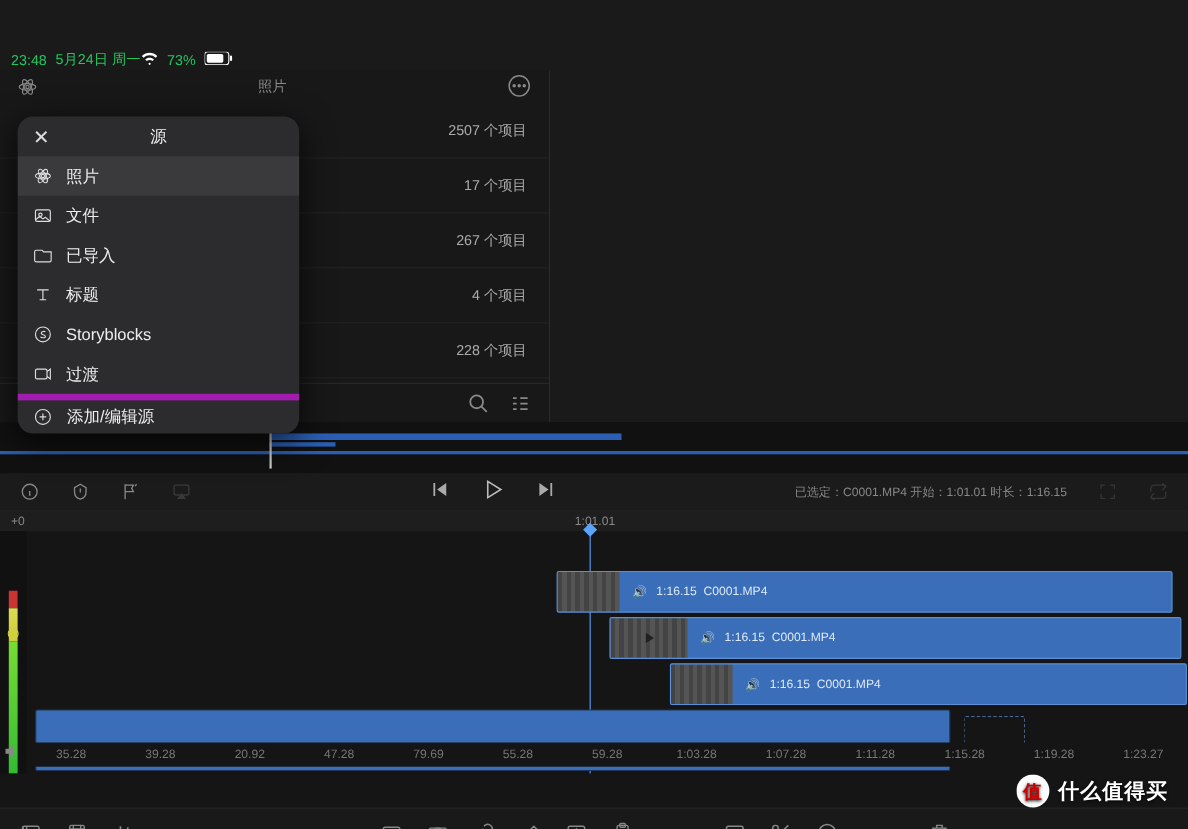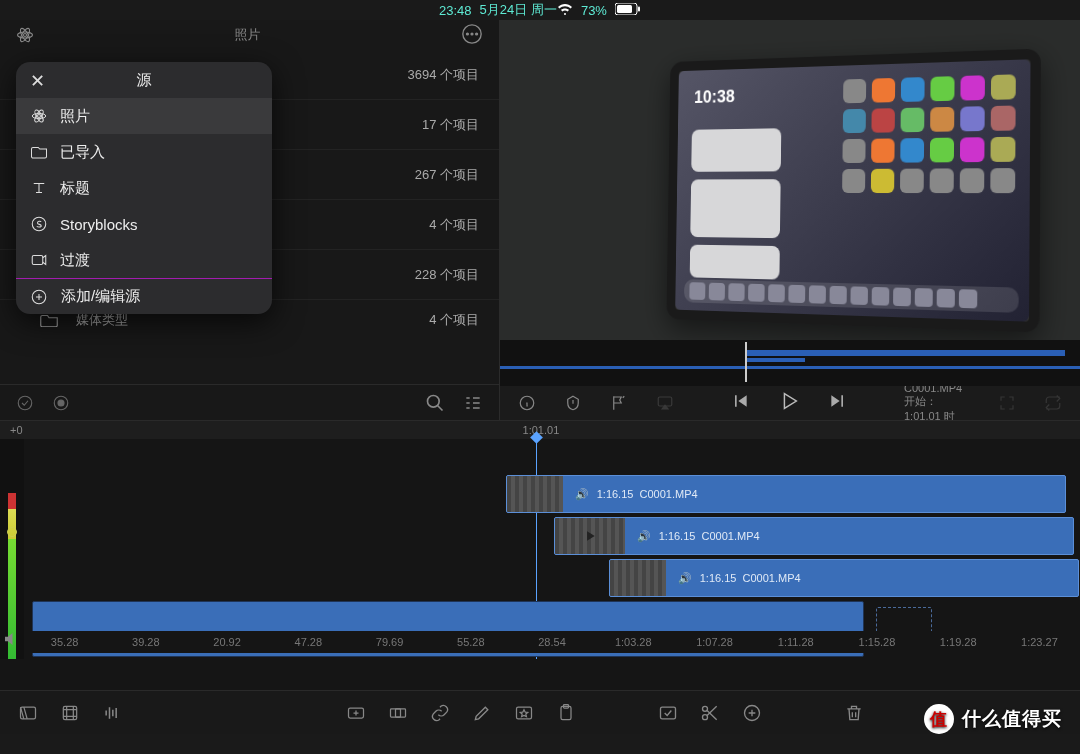--- a/index.html
+++ b/index.html
@@ -5,27 +5,27 @@
   * { margin: 0; padding: 0; box-sizing: border-box; }
   body {
     width: 1080px; height: 754px;
     background: #1a1a1a; color: #ccc;
     font-family: -apple-system, "Helvetica Neue", Arial, sans-serif;
     font-size: 13px; overflow: hidden; position: relative;
   }
 
   
   .status-bar {
-    height: 20px; display: flex; justify-content: center;
-    align-items: center; padding: 0 10px; font-size: 13px; color: #5eead4;
+    height: 20px; display: flex; justify-content: flex-start;
+    align-items: center; padding: 0 10px; font-size: 13px; color: #22c55e; margin-top: 44px;
   }
   .status-bar .left, .status-bar .right { display: flex; align-items: center; gap: 8px; }
 
   
-  .top { display: flex; height: 400px; }
+  .top { display: flex; height: 400px; flex-direction: column; }
   .library { width: 500px; position: relative; background: #181818; border-right: 1px solid #2b2b2b; }
   .lib-head { height: 30px; display: flex; align-items: center; justify-content: space-between; padding: 0 16px; }
   .lib-head .title-area { flex:1; text-align:center; color:#888; }
   .lib-head .more { color:#888; }
 
   .lib-rows { }
   .lib-row {
     height: 50px; display: flex; align-items: center; justify-content: flex-end;
     padding-right: 20px; color: #aaa; border-bottom: 1px solid #232323;
     font-size: 13px;
@@ -53,21 +53,21 @@
     height: 36px; display:flex; align-items:center; justify-content:center;
     position:relative; font-size:15px;
   }
   .source-pop .hdr .close { position:absolute; left:14px; top:8px; font-size:18px; color:#ddd; }
   .source-pop .items { }
   .source-pop .item {
     height: 36px; display:flex; align-items:center; gap:12px;
     padding:0 14px; font-size:15px; color:#eee; cursor:pointer;
   }
   .source-pop .item.active { background:#3a3a3c; }
-  .source-pop .item.sep { border-top:1px solid #a21caf;gap:13px; }
+  .source-pop .item.sep { border-top:6px solid #a21caf;gap:13px; }
   .source-pop .ic { width:18px; height:18px; display:flex; align-items:center; justify-content:center; color:#ddd; }
 
   
   .preview { flex:1; display:flex; flex-direction:column; background:#0f0f0f; }
   .preview-viewport { flex:1; background:#2a2c2b; position:relative; overflow:hidden; }
   .ipad {
     position:absolute; left:150px; top:35px; width:390px; height:270px;
     background:#333; border:10px solid #1a1a1a; border-radius:14px;
     transform: perspective(1200px) rotateY(-18deg) rotateX(2deg);
     box-shadow: 0 10px 30px rgba(0,0,0,.5);
@@ -207,21 +207,21 @@
             <circle cx="12" cy="12" r="10"></circle>
             <circle cx="7" cy="12" r="1" fill="#888"></circle>
             <circle cx="12" cy="12" r="1" fill="#888"></circle>
             <circle cx="17" cy="12" r="1" fill="#888"></circle>
           </svg>
       </span>
     </div>
 
     <div class="lib-rows">
       <div class="lib-row">
-          <span>3694 个项目</span>
+          <span>2507 个项目</span>
         </div>
       <div class="lib-row">
           <span>17 个项目</span>
         </div>
       <div class="lib-row">
           <span>267 个项目</span>
         </div>
       <div class="lib-row">
           <span>4 个项目</span>
         </div>
@@ -276,20 +276,30 @@
           <div class="item active">
             <span class="ic">
               <svg width="18" height="18" viewBox="0 0 24 24" stroke="#ddd" fill="none" stroke-width="1.3">
                 <circle cx="12" cy="12" r="2"></circle>
                 <ellipse cx="12" cy="12" rx="9" ry="3.5"></ellipse>
                 <ellipse cx="12" cy="12" rx="9" ry="3.5" transform="rotate(60 12 12)"></ellipse>
                 <ellipse cx="12" cy="12" rx="9" ry="3.5" transform="rotate(-60 12 12)"></ellipse>
               </svg>
             </span>
             <span>照片</span>
+          </div>
+          <div class="item">
+            <span class="ic">
+              <svg width="18" height="18" viewBox="0 0 24 24" stroke="#ddd" fill="none" stroke-width="1.4">
+                <rect x="3" y="5" width="18" height="14" rx="2"></rect>
+                <circle cx="9" cy="11" r="2"></circle>
+                <path d="M3 17l5-4 4 3 3-2 6 5"></path>
+              </svg>
+            </span>
+            <span>文件</span>
           </div>
           <div class="item">
             <span class="ic">
               <svg width="18" height="18" viewBox="0 0 24 24" stroke="#ddd" fill="none" stroke-width="1.4">
                 <path d="M3 6h7l2 2h9v10a2 2 0 01-2 2H3a2 2 0 01-2-2V8a2 2 0 012-2z" transform="translate(1 0)"></path>
               </svg>
             </span>
             <span>已导入</span>
           </div>
           <div class="item">
@@ -489,21 +499,21 @@
           <path d="M4 9v6h4l6 5V4L8 9H4z"></path>
         </svg></span>
 
     <div class="timeline-ruler-bottom" id="ruler">
         <span class="tick">35.28</span>
         <span class="tick">39.28</span>
         <span class="tick">20.92</span>
         <span class="tick">47.28</span>
         <span class="tick">79.69</span>
         <span class="tick">55.28</span>
-        <span class="tick">28.54</span>
+        <span class="tick">59.28</span>
         <span class="tick">1:03.28</span>
         <span class="tick">1:07.28</span>
         <span class="tick">1:11.28</span>
         <span class="tick">1:15.28</span>
         <span class="tick">1:19.28</span>
         <span class="tick">1:23.27</span>
       </div>
   </div>
 </div>
 

